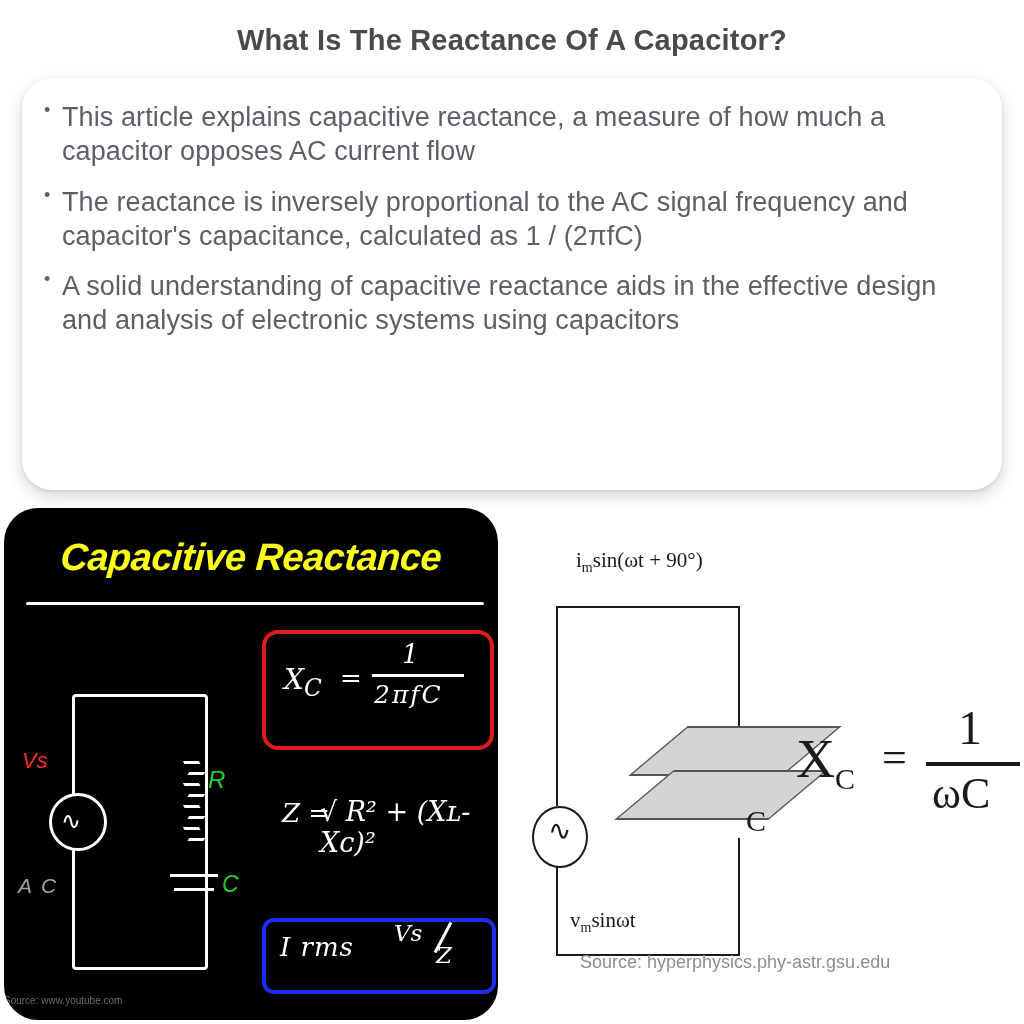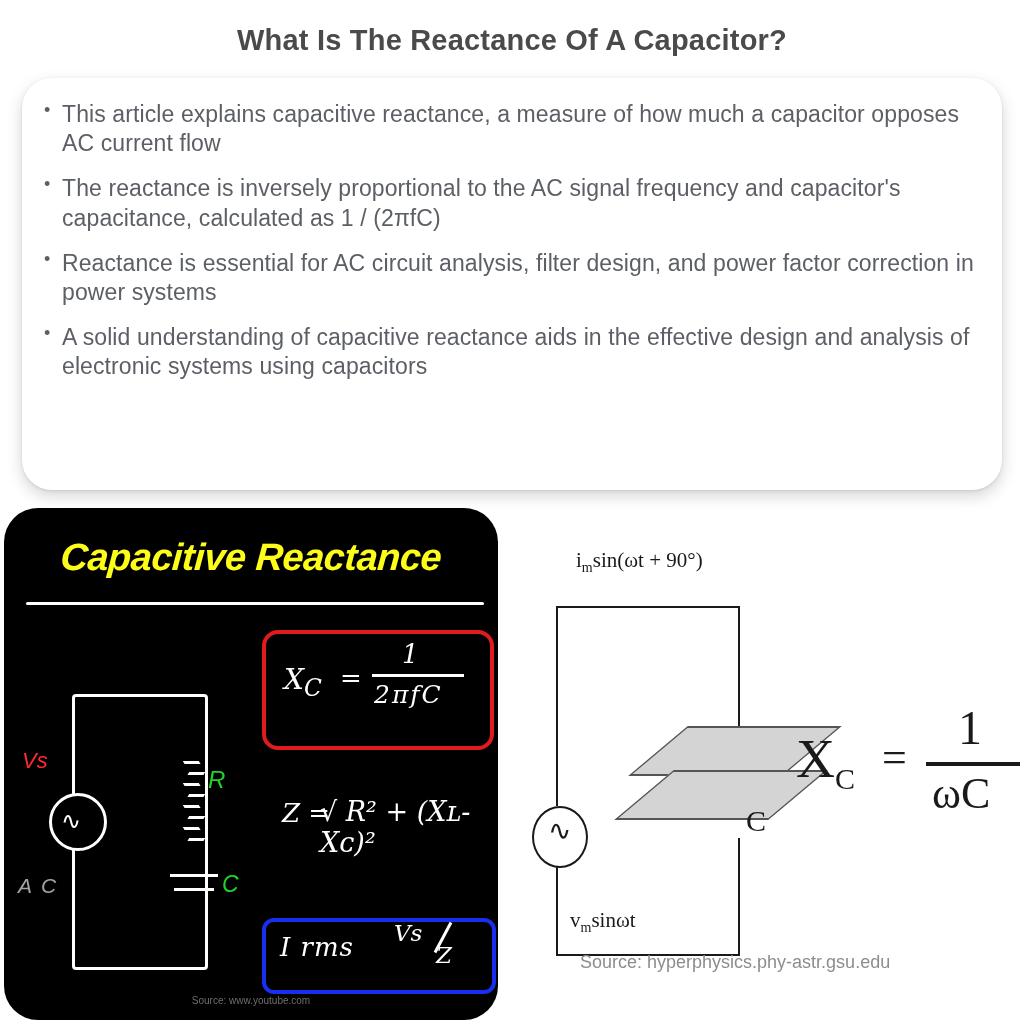--- a/index.html
+++ b/index.html
@@ -51,21 +51,21 @@
     right: 24px;
     list-style: none;
     margin: 0;
     padding: 0;
   }
 
   .bullet {
     position: relative;
     padding-left: 26px;
     margin-bottom: 16px;
-    font-size: 23px;
+    font-size: 27px;
     line-height: 1.27;
     color: #5c6066;
     letter-spacing: 0.1px;
   }
 
   .bullet:before {
     content: "•";
     position: absolute;
     left: 8px;
     top: -1px;
@@ -273,21 +273,21 @@
     background: #ffffff;
     transform: rotate(-62deg);
   }
   .f-z2 {
     left: 432px; top: 434px; font-size: 23px;
   }
   .bb-source {
     position: absolute;
     left: 0; top: 487px;
     width: 494px;
-    text-align: center;
+    text-align: left;
     color: #6e6e6e;
     font-size: 10px;
   }
 
   
   .hp {
     position: absolute;
     left: 508px;
     top: 6px;
     width: 512px;
@@ -408,21 +408,20 @@
 <body>
 
 <div class="page">
 
   <div class="title">What Is The Reactance Of A Capacitor?</div>
 
   <div class="card">
     <ul class="bullets">
       <li class="bullet">This article explains capacitive reactance, a measure of how much a capacitor opposes AC current flow</li>
       <li class="bullet">The reactance is inversely proportional to the AC signal frequency and capacitor's capacitance, calculated as 1 / (2πfC)</li>
-      <li class="bullet">Reactance is essential for AC circuit analysis, filter design, and power factor correction in power systems</li>
       <li class="bullet">A solid understanding of capacitive reactance aids in the effective design and analysis of electronic systems using capacitors</li>
     </ul>
   </div>
 
   <div class="img-row">
 
     <div class="blackboard">
       <div class="bb-title">Capacitive Reactance</div>
       <div class="bb-underline"></div>
 

